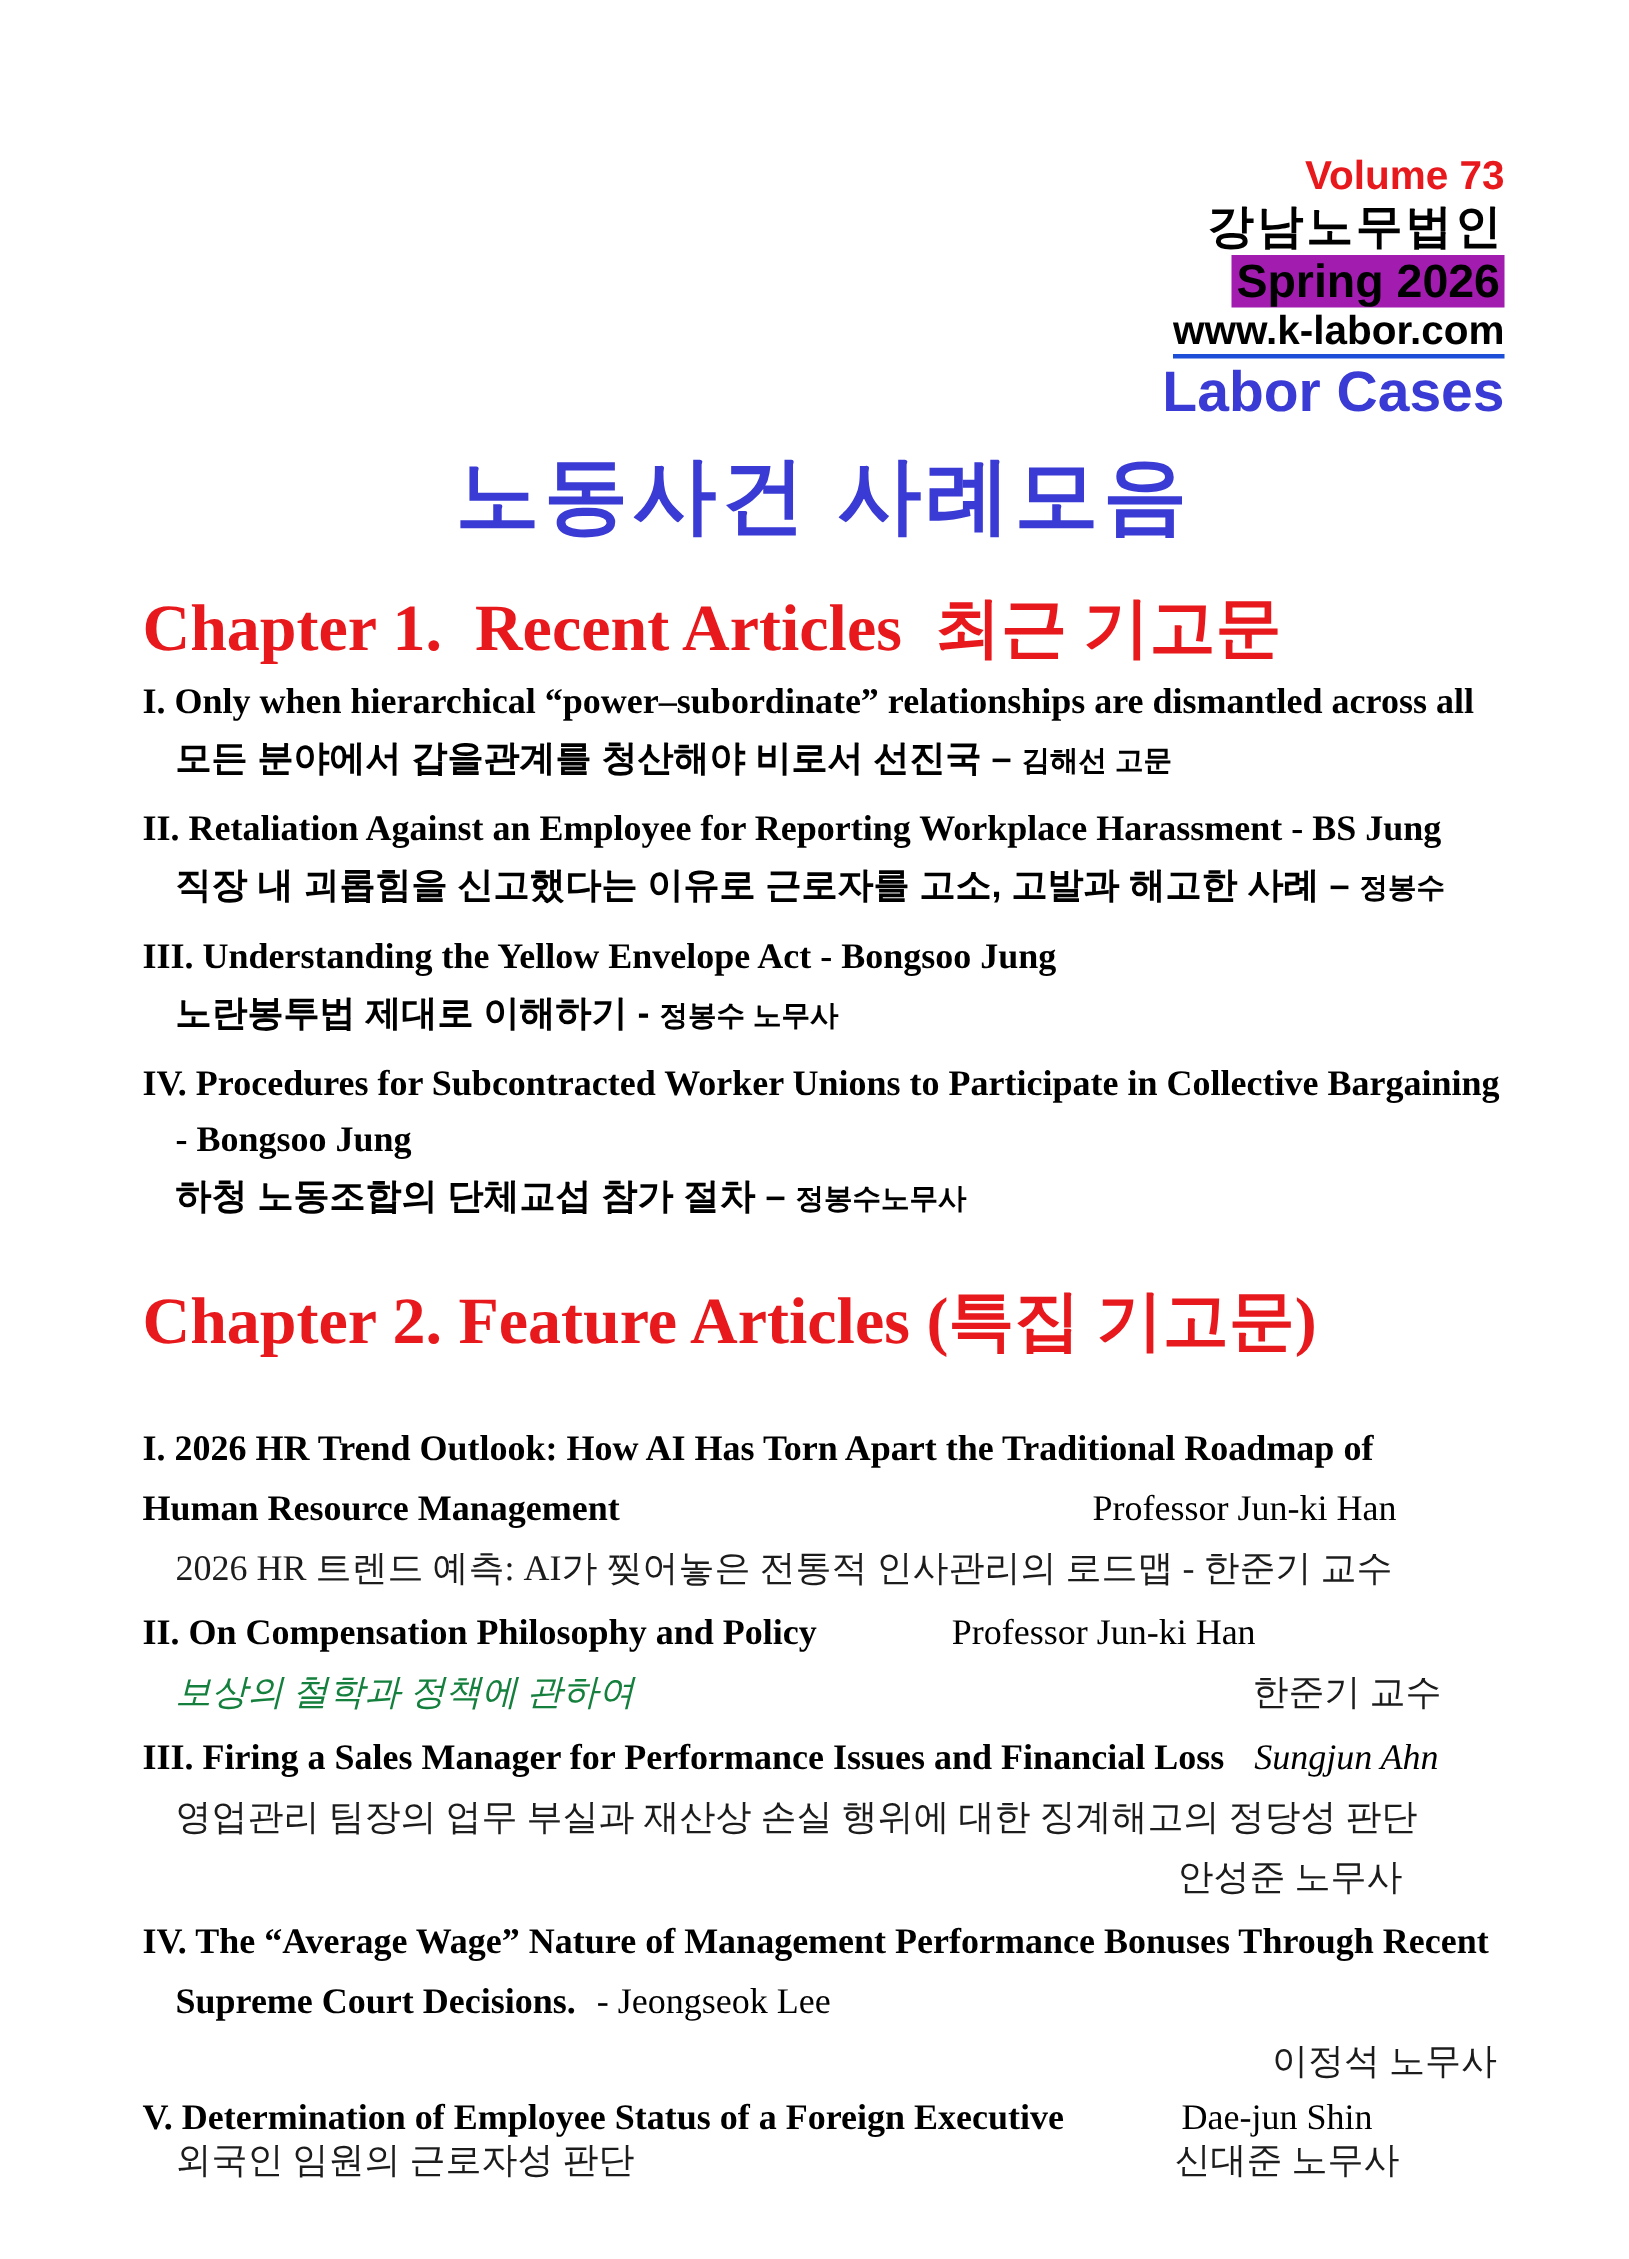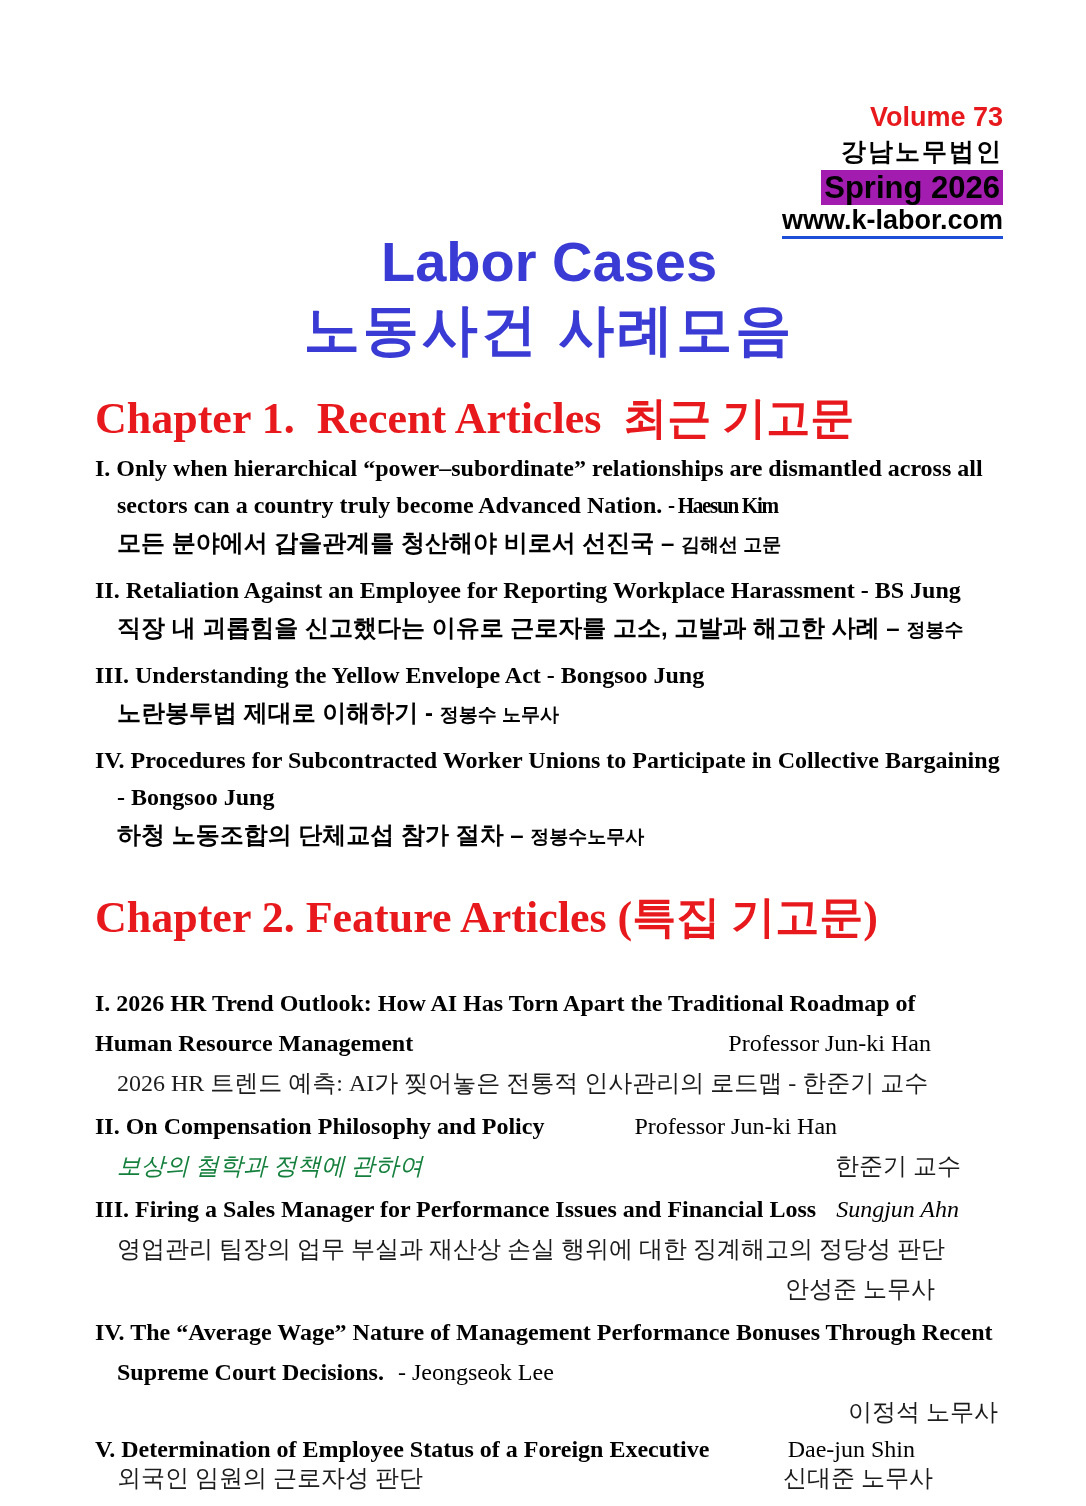--- a/index.html
+++ b/index.html
@@ -5,28 +5,28 @@
   * { box-sizing: border-box; }
   html,body { margin:0; padding:0; background:#888; }
   .page {
     width:1086px; height:1506px; margin:0 auto; background:#ffffff;
     padding:102px 83px 40px 95px; position:relative; overflow:hidden;
     font-family:"Liberation Serif", serif; color:#000;
   }
   
   .masthead { text-align:right; font-family:"Liberation Sans", sans-serif; font-weight:bold; }
   .masthead .vol  { color:#e8191c; font-size:27px; line-height:30px; }
-  .masthead .firm { font-size:25px; line-height:38px; letter-spacing:2px; }
+  .masthead .firm { font-size:31px; line-height:38px; letter-spacing:2px; }
   .masthead .season { font-size:31px; line-height:35px; }
   .masthead .season .hl { background:#a21caf; padding:0 3px; }
   .masthead .site { font-size:27px; line-height:31px; }
   .masthead .site .u { border-bottom:3px solid #1d4ed8; padding-bottom:1px;margin-left:15px; }
   
-  .title-en { text-align:center; color:#3a3ad5; font-family:"Liberation Sans", sans-serif;
-              font-weight:bold; font-size:56px; line-height:60px; margin:-4px 0 0 0; }
+  .title-en { text-align:right; color:#3a3ad5; font-family:"Liberation Sans", sans-serif;
+              font-weight:bold; font-size:38px; line-height:60px; margin:-4px 0 0 0; }
   .title-ko { text-align:center; color:#3a3ad5; font-family:"Liberation Sans", sans-serif;
               font-weight:bold; font-size:56px; line-height:64px; margin:6px 0 0 0; letter-spacing:3px; }
   
   .chapter { color:#e8191c; font-weight:bold; font-size:44px; line-height:42px;
              margin:36px 0 10px 0; white-space:pre-wrap; }
   .chapter.c2 { margin:42px 0 44px 0; }
   
   .line { font-size:24px; line-height:37px; white-space:nowrap; }
   .c2 .line, .c2row { line-height:40px; }
   .en  { font-weight:bold; }
@@ -62,21 +62,20 @@
     <div class="site"><span class="u">www.k-labor.com</span></div>
   </div>
 
   <h1 class="title-en">Labor Cases</h1>
   <h1 class="title-ko">노동사건 사례모음</h1>
 
   <h2 class="chapter">Chapter 1.  Recent Articles  최근 기고문</h2>
 
   <div class="c1-item">
     <div class="line en">I. Only when hierarchical “power–subordinate” relationships are dismantled across all</div>
-    <div class="line en indent"><span>sectors can a country truly become Advanced Nation.</span> <span class="cond">- Haesun Kim</span></div>
     <div class="line ko1 indent"><span>모든 분야에서 갑을관계를 청산해야 비로서 선진국 –</span> <span class="auth">김해선 고문</span></div>
   </div>
 
   <div class="c1-item">
     <div class="line en">II. Retaliation Against an Employee for Reporting Workplace Harassment - BS Jung</div>
     <div class="line ko1 indent"><span>직장 내 괴롭힘을 신고했다는 이유로 근로자를 고소, 고발과 해고한 사례 –</span> <span class="auth">정봉수</span></div>
   </div>
 
   <div class="c1-item">
     <div class="line en">III. Understanding the Yellow Envelope Act - Bongsoo Jung</div>

